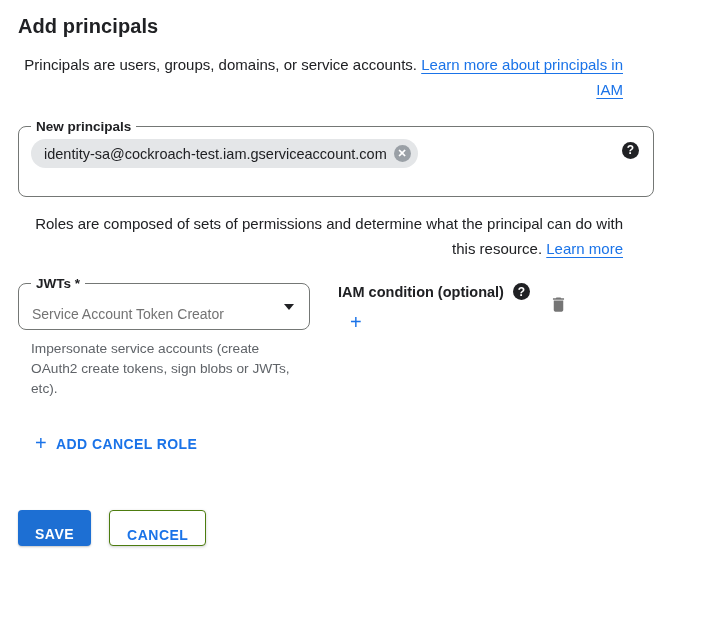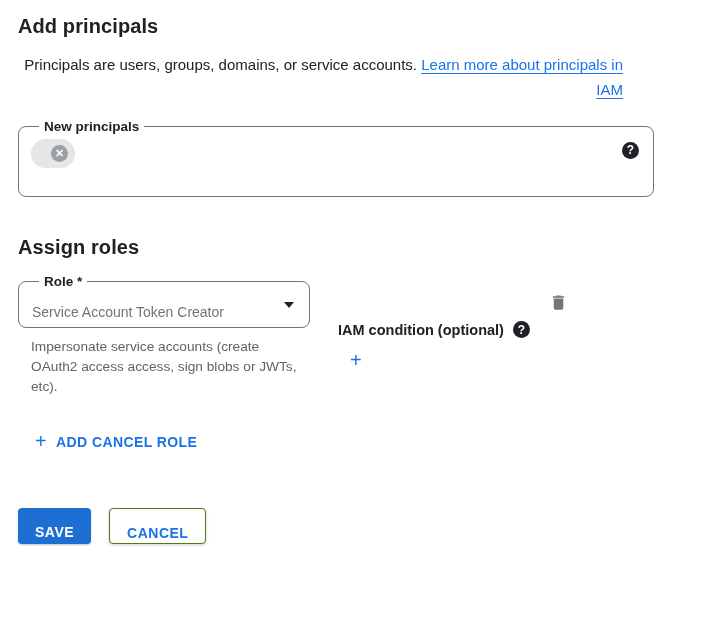--- a/index.html
+++ b/index.html
@@ -7,40 +7,40 @@
   body { font-family: "Liberation Sans", sans-serif; color: #202124; }
   .container { padding: 15px 18px 0 18px; width: 641px; }
 
   h1.section-title { font-size: 20px; font-weight: 700; color: #202124; letter-spacing: 0.1px; }
 
   p.desc { margin-top: 14px; font-size: 15px; line-height: 25px; color: #202124; max-width: 650px; text-align: right; }
   a.inline-link { color: #1a73e8; text-decoration: underline; text-underline-offset: 3px; cursor: pointer; }
 
   
   .outlined-field { position: relative; border: 1px solid #747775; border-radius: 8px; background: #fff; }
-  .field-label { position: absolute; top: -9px; left: 20px; background: #ffffff; padding: 0 5px; font-size: 13.5px; font-weight: 700; color: #202124; line-height: 17px; white-space: nowrap; }
+  .field-label { position: absolute; top: -9px; left: 12px; background: #ffffff; padding: 0 5px; font-size: 13.5px; font-weight: 700; color: #202124; line-height: 17px; white-space: nowrap; }
 
   .principals-field { margin-top: 24px; width: 636px; height: 71px; }
   .chip { display: inline-flex; align-items: center; margin: 12px 0 0 12px; background: #e4e6e8; border-radius: 16px; height: 29px; padding: 0 7px 0 13px; max-width: 560px; }
   .chip-text { font-size: 14.5px; color: #202124; white-space: nowrap; }
   .chip-close { margin-left: 7px; width: 17px; height: 17px; border-radius: 50%; background: #9aa0a6; color: #ffffff; font-size: 11px; font-weight: 700; display: inline-flex; align-items: center; justify-content: center; cursor: pointer; line-height: 1; }
   .field-help { position: absolute; top: 13px; right: 14px; }
 
   .help-icon { display: inline-flex; width: 17px; height: 17px; border-radius: 50%; background: #202124; color: #ffffff; font-size: 12px; font-weight: 700; align-items: center; justify-content: center; line-height: 1; cursor: default; }
 
   .roles-title { margin-top: 39px; }
 
   .role-row { display: flex; margin-top: 22px; align-items: flex-start; }
   .role-col { width: 292px; flex: none; }
   .role-select { width: 292px; height: 47px; cursor: pointer; }
   .role-value { position: absolute; left: 13px; top: 22px; font-size: 14px; color: #737373; }
   .caret-icon { position: absolute; right: 15px; top: 20px; width: 0; height: 0; border-left: 5.5px solid transparent; border-right: 5.5px solid transparent; border-top: 6.5px solid #202124; }
   .role-helper { margin: 9px 0 0 13px; width: 272px; font-size: 13.7px; line-height: 20px; color: #5f6368; }
 
-  .condition-col { margin-left: 28px; flex: none; margin-top: 40px; }
+  .condition-col { margin-left: 28px; flex: none; }
   .condition-label-row { display: flex; align-items: center; gap: 9px; font-size: 14.5px; font-weight: 700; color: #202124; }
   .text-button { display: inline-flex; align-items: center; border: none; background: transparent; color: #1a73e8; font-family: "Liberation Sans", sans-serif; font-size: 14px; font-weight: 700; letter-spacing: 0.4px; cursor: pointer; padding: 0; }
   .plus-glyph { font-size: 20px; font-weight: 400; margin-right: 9px; line-height: 1; position: relative; top: -1px; }
   .add-condition-btn { margin: 13px 0 0 12px; }
 
   .trash-col { margin-left: auto; padding: 11px 55px 0 0; }
   .icon-button { background: transparent; border: none; cursor: pointer; padding: 0; line-height: 0; }
 
   .add-role-btn { margin: 35px 0 0 17px; }
 
@@ -54,39 +54,40 @@
 
 <div class="container">
 
   <h1 class="section-title">Add principals</h1>
 
   <p class="desc"><span>Principals are users, groups, domains, or service accounts. </span><a class="inline-link">Learn more about principals in IAM</a></p>
 
   <div class="outlined-field principals-field">
     <span class="field-label">New principals</span>
     <span class="chip">
+      <span class="chip-text">identity-sa@cockroach-test.iam.gserviceaccount.com</span>
       <span class="chip-close">✕</span>
     </span>
     <span class="field-help">
       <span class="help-icon">?</span>
     </span>
   </div>
 
-  <h1 class="section-title roles-title">Assign roles</h1>
 
+  <p class="desc"><span>Roles are composed of sets of permissions and determine what the principal can do with this resource. </span><a class="inline-link">Learn more</a></p>
 
   <div class="role-row">
 
     <div class="role-col">
       <div class="outlined-field role-select">
-        <span class="field-label">Role *</span>
+        <span class="field-label">JWTs *</span>
         <span class="role-value">Service Account Token Creator</span>
         <span class="caret-icon"></span>
       </div>
-      <div class="role-helper">Impersonate service accounts (create OAuth2 access access, sign blobs or JWTs, etc).</div>
+      <div class="role-helper">Impersonate service accounts (create OAuth2 create tokens, sign blobs or JWTs, etc).</div>
     </div>
 
     <div class="condition-col">
       <div class="condition-label-row">
         <span>IAM condition (optional)</span>
         <span class="help-icon">?</span>
       </div>
       <button class="text-button add-condition-btn">
           <span class="plus-glyph">+</span>
         </button>

